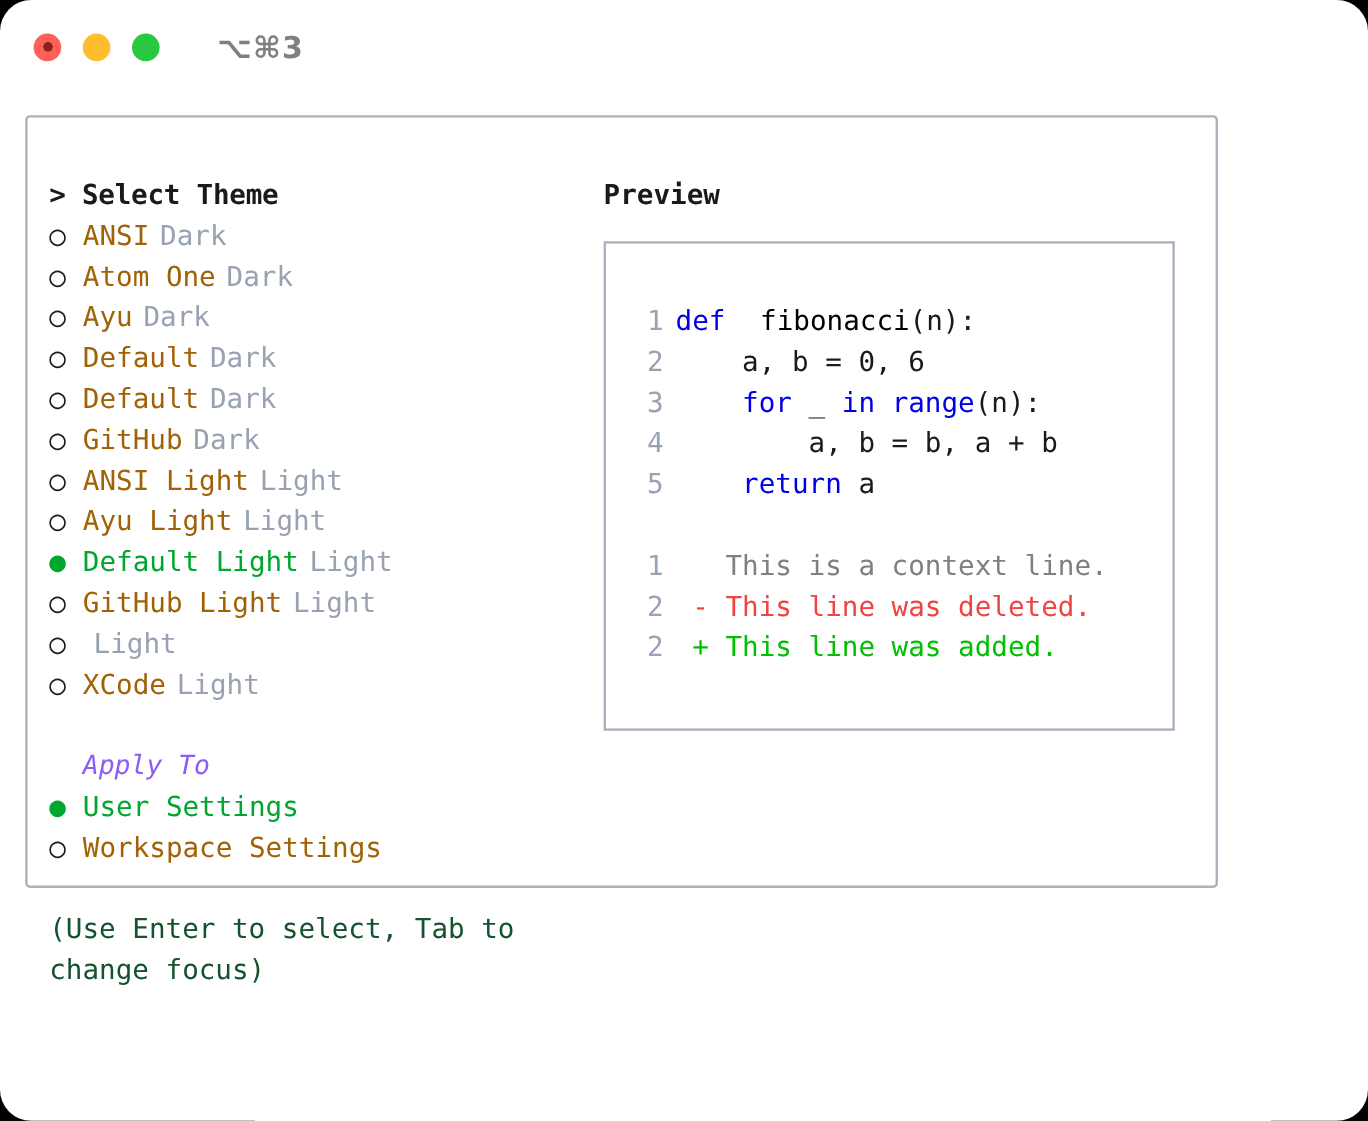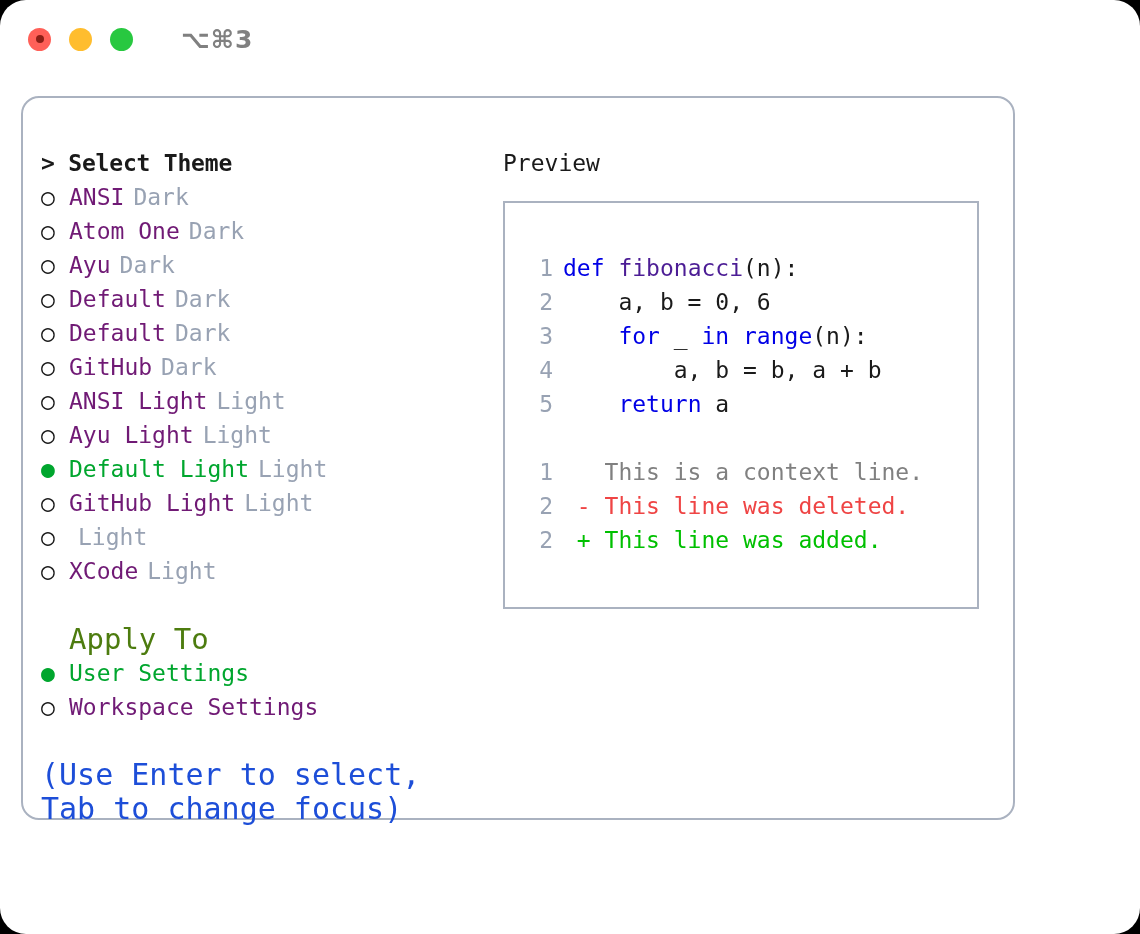--- a/index.html
+++ b/index.html
@@ -64,23 +64,23 @@
     letter-spacing: 1px;
     font-family: "DejaVu Sans", sans-serif;
   }
 
   
   .panel {
     position: absolute;
     left: 21px;
     top: 96px;
     width: 994px;
-    height: 724px;
+    height: 644px;
     border: 2px solid #aab2c0;
-    border-radius: 18px;
+    border-radius: 4px;
     box-sizing: border-box;
   }
 
   .columns {
     display: flex;
     padding: 48px 0 0 18px;
   }
   .col-left  { width: 462px; flex: none; }
   .col-right { flex: 1; }
 
@@ -88,63 +88,64 @@
   .section-head {
     font-size: 23px;
     font-weight: bold;
     color: #1a1a1a;
     letter-spacing: -0.2px;
     white-space: pre;
     line-height: 34px;
     height: 34px;
   }
   .apply-head {
-    font-size: 29px;
-    color: #4d7c0f;
+    font-size: 22px;
+    color: #8b5cf6;
     white-space: pre;
     line-height: 34px;
     height: 34px;
     padding-left: 28px;
+    font-style: italic;
   }
   .opt-row {
     display: flex;
     align-items: baseline;
     height: 34px;
     line-height: 34px;
     font-size: 23px;
     color: #1a1a1a;
     white-space: pre;
   }
   .marker {
     width: 28px;
     flex: none;
     font-size: 23px;
     color: #1a1a1a;
   }
   .opt-row.selected .marker,
   .opt-row.selected .opt-name { color: #00a62e; }
-  .opt-name { color: #701a75; }
+  .opt-name { color: #a16207; }
   .opt-tag {
     color: #98a2b3;
     margin-left: 9px;
   }
   .gap-block { height: 34px; }
   .hint {
-    font-size: 30px;
-    color: #1d4ed8;
+    font-size: 23px;
+    color: #14532d;
     line-height: 34px;
     width: 410px;
     white-space: pre-wrap;
     word-break: normal;
   }
 
   
   .preview-title {
     font-size: 23px;
-    font-weight: normal;
+    font-weight: bold;
     color: #1a1a1a;
     line-height: 34px;
     margin-bottom: 21px;
   }
   .preview-box {
     width: 476px;
     height: 408px;
     border: 2px solid #aab2c0;
     box-sizing: border-box;
     background: #ffffff;
@@ -159,21 +160,21 @@
   }
   .ln {
     width: 30px;
     flex: none;
     text-align: right;
     color: #98a2b3;
     margin-right: 10px;
   }
   .code-text { color: #1a1a1a; }
   .kw  { color: #0000e6; margin-top: 30px; }
-  .fn  { color: #4c1d95; }
+  .fn  { color: #000000; margin-left: 15px; }
   .ctx { color: #808080; }
   .del { color: #ef4444; }
   .add { color: #00c000; }
   .spacer-line { height: 34px; }
 </style>
 </head>
 <body>
 
 <div class="window">
 

